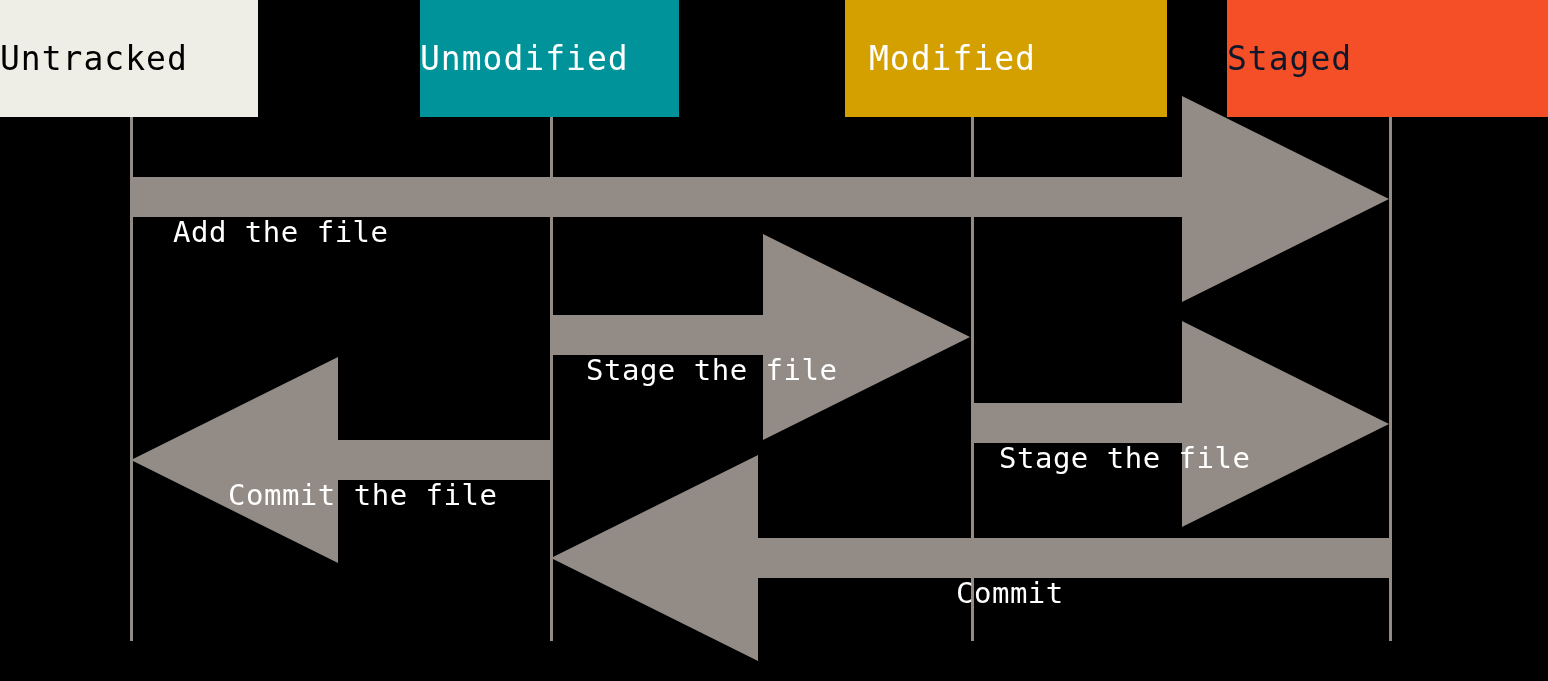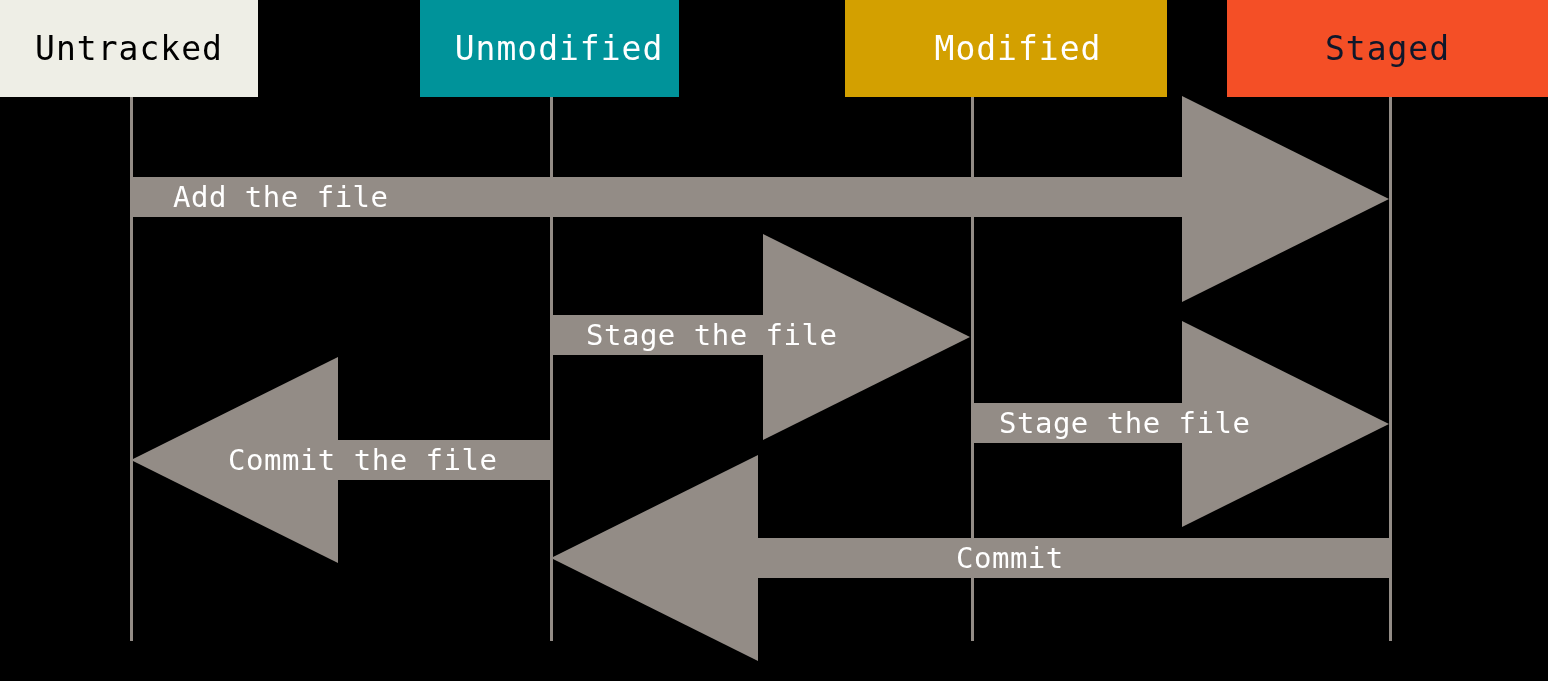--- a/index.html
+++ b/index.html
@@ -13,24 +13,24 @@
     width: 1548px;
     height: 681px;
     background: #000000;
     overflow: hidden;
     font-family: "DejaVu Sans Mono", "Liberation Mono", monospace;
   }
   
   .state-box {
     position: absolute;
     top: 0;
-    height: 97px;
+    height: 117px;
     display: flex;
     align-items: center;
-    justify-content: center;
+    justify-content: flex-start;
   }
   .state-label {
     font-family: "DejaVu Sans Mono", "Liberation Mono", monospace;
     font-size: 33px;
     letter-spacing: 1px;
     white-space: nowrap;
   }
   
   .lifeline {
     position: absolute;
@@ -62,20 +62,21 @@
   
   .arrow-label {
     position: absolute;
     height: 40px;
     line-height: 40px;
     font-family: "DejaVu Sans Mono", "Liberation Mono", monospace;
     font-size: 29px;
     color: #ffffff;
     white-space: nowrap;
     letter-spacing: 0.5px;
+    margin-top: 35px;
   }
 </style>
 </head>
 <body>
 
 <div id="stage">
 
   <div class="lifeline" style="left:130px; top:97px; height:544px;"></div>
   <div class="lifeline" style="left:550px; top:97px; height:544px;"></div>
   <div class="lifeline" style="left:971px; top:97px; height:544px;"></div>
@@ -99,21 +100,21 @@
 
   <div class="head left" style="left:551px; top:455px;"></div>
   <div class="shaft" style="left:758px; top:538px; width:631px;"></div>
   <div class="arrow-label" style="left:956px; top:538px;">Commit</div>
 
   <div class="state-box" style="left:0px; width:258px; background:#eeeee6;">
     <span class="state-label" style="color:#000000;">Untracked</span>
   </div>
 
   <div class="state-box" style="left:420px; width:259px; background:#00939a;">
-    <span class="state-label" style="color:#ffffff;margin-left:19px;">Unmodified</span>
+    <span class="state-label" style="color:#ffffff;">Unmodified</span>
   </div>
 
   <div class="state-box" style="left:845px; width:322px; background:#d3a000;">
     <span class="state-label" style="color:#ffffff;margin-left:24px;">Modified</span>
   </div>
 
   <div class="state-box" style="left:1227px; width:321px; background:#f44f26;">
     <span class="state-label" style="color:#0f172a;">Staged</span>
   </div>
 

